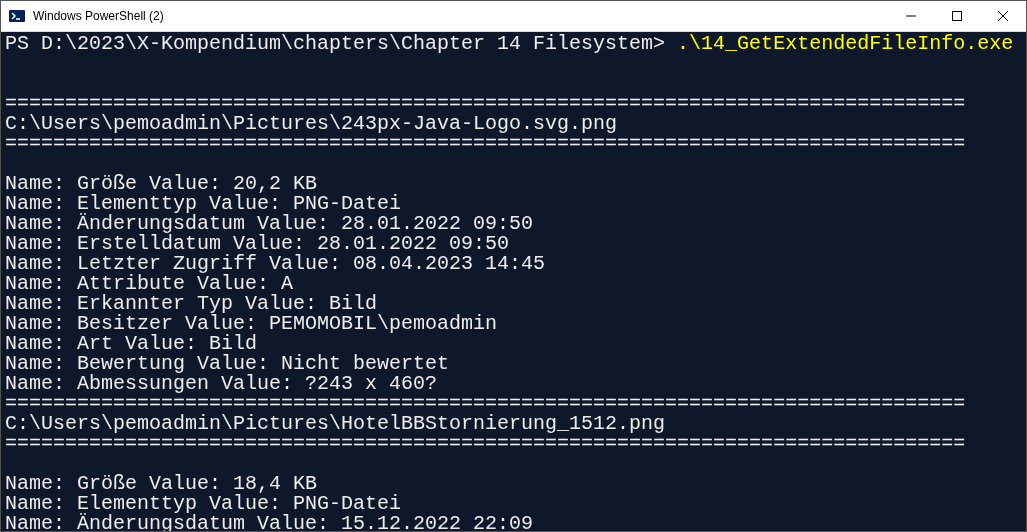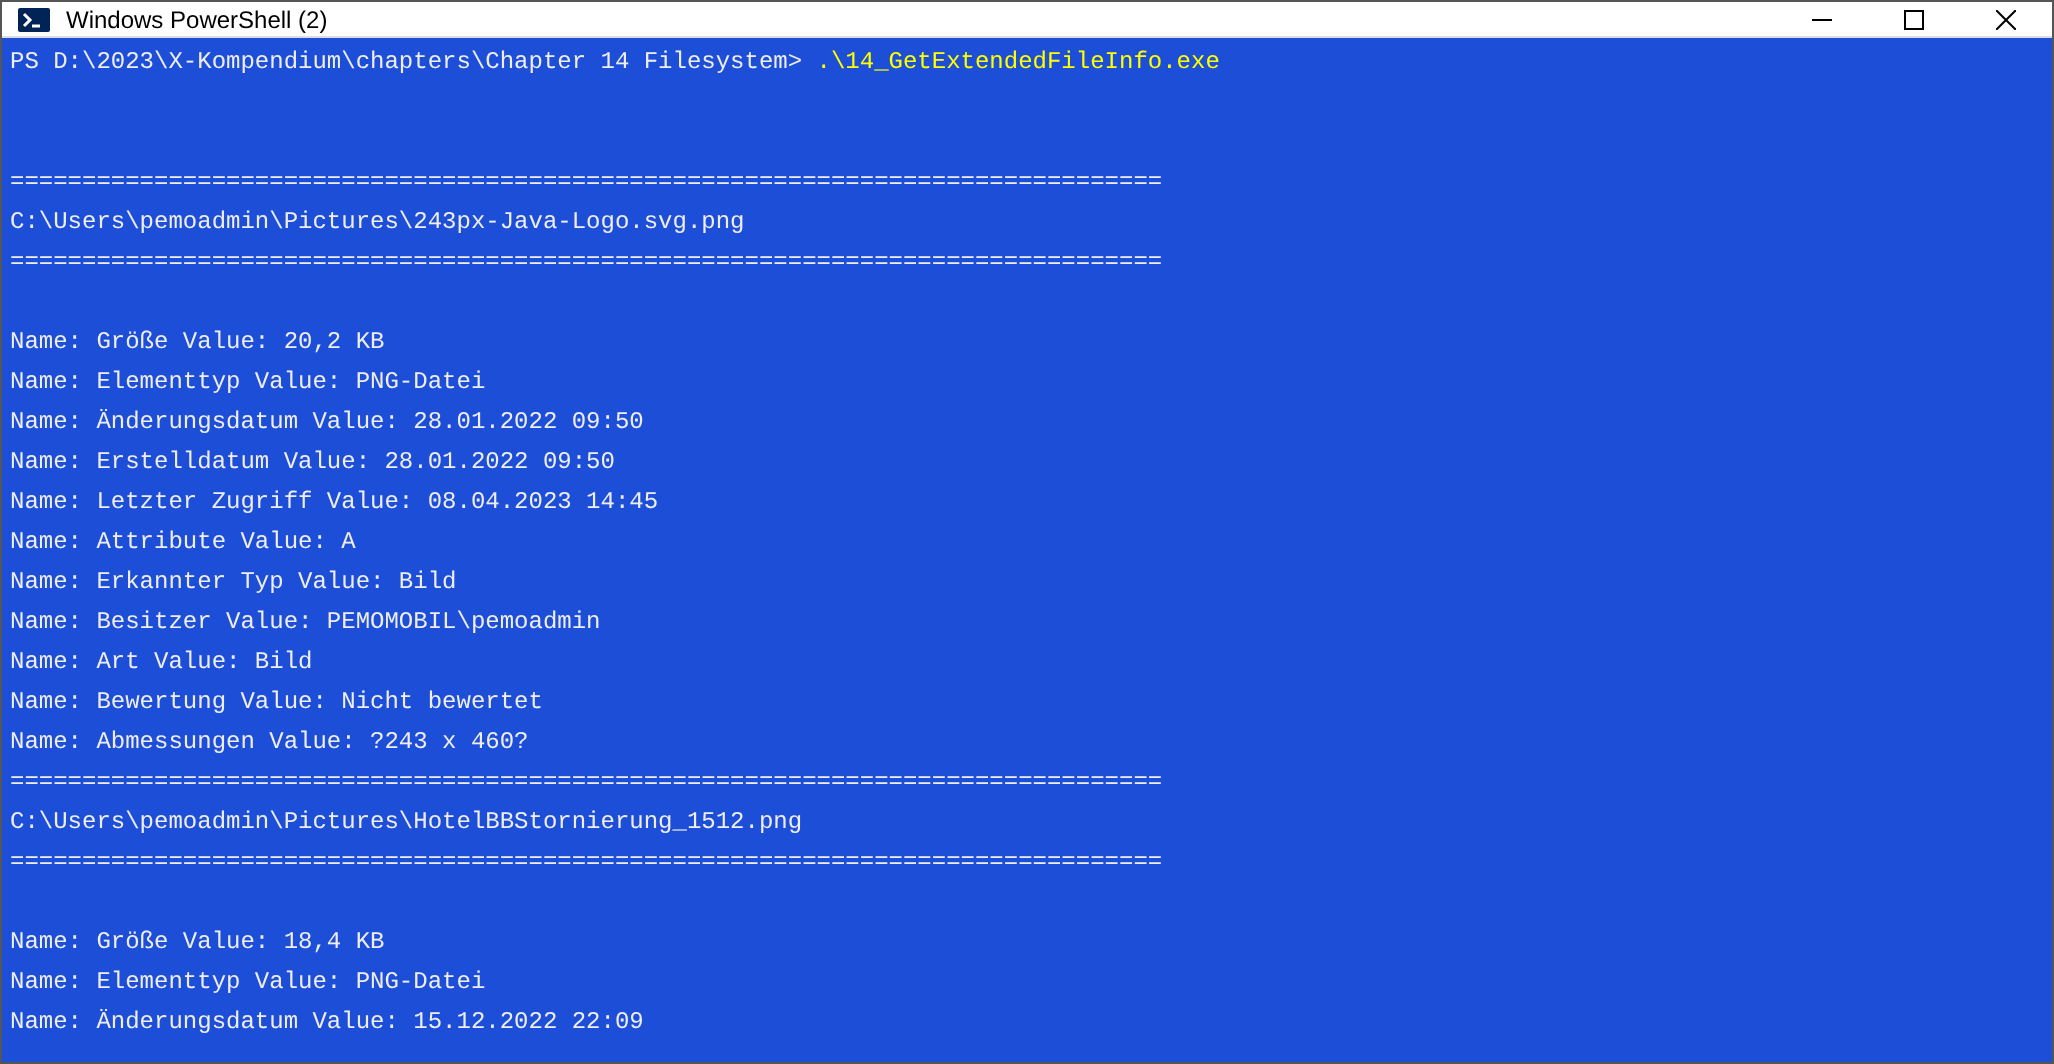--- a/index.html
+++ b/index.html
@@ -11,21 +11,21 @@
       font-family: "Segoe UI", Tahoma, sans-serif;
       background: #fff;
       width: 1027px;
       height: 532px;
       overflow: hidden;
       display: flex;
       flex-direction: column;
       border: 1px solid #555;
     }
     .titlebar {
-      height: 18px;
+      height: 31px;
       background: #fff;
       display: flex;
       align-items: center;
       border-bottom: 1px solid #ddd;
       flex-shrink: 0;
     }
     .titlebar-icon {
       width: 16px;
       height: 16px;
       margin: 0 8px;
@@ -47,24 +47,24 @@
       height: 100%;
       display: flex;
       align-items: center;
       justify-content: center;
       font-size: 10px;
       color: #000;
       cursor: pointer;
     }
     .terminal {
       flex: 1;
-      background: #1d4ed8;
+      background: #0f172a;
       color: #eeedf0;
       font-family: Consolas, "Courier New", monospace;
-      font-size: 12px;
+      font-size: 20px;
       line-height: 20px;
       padding: 2px 4px;
       overflow: hidden;
       white-space: pre;
     }
     .prompt {
       color: #eeedf0;
     }
     .command {
       color: #ffff00;

